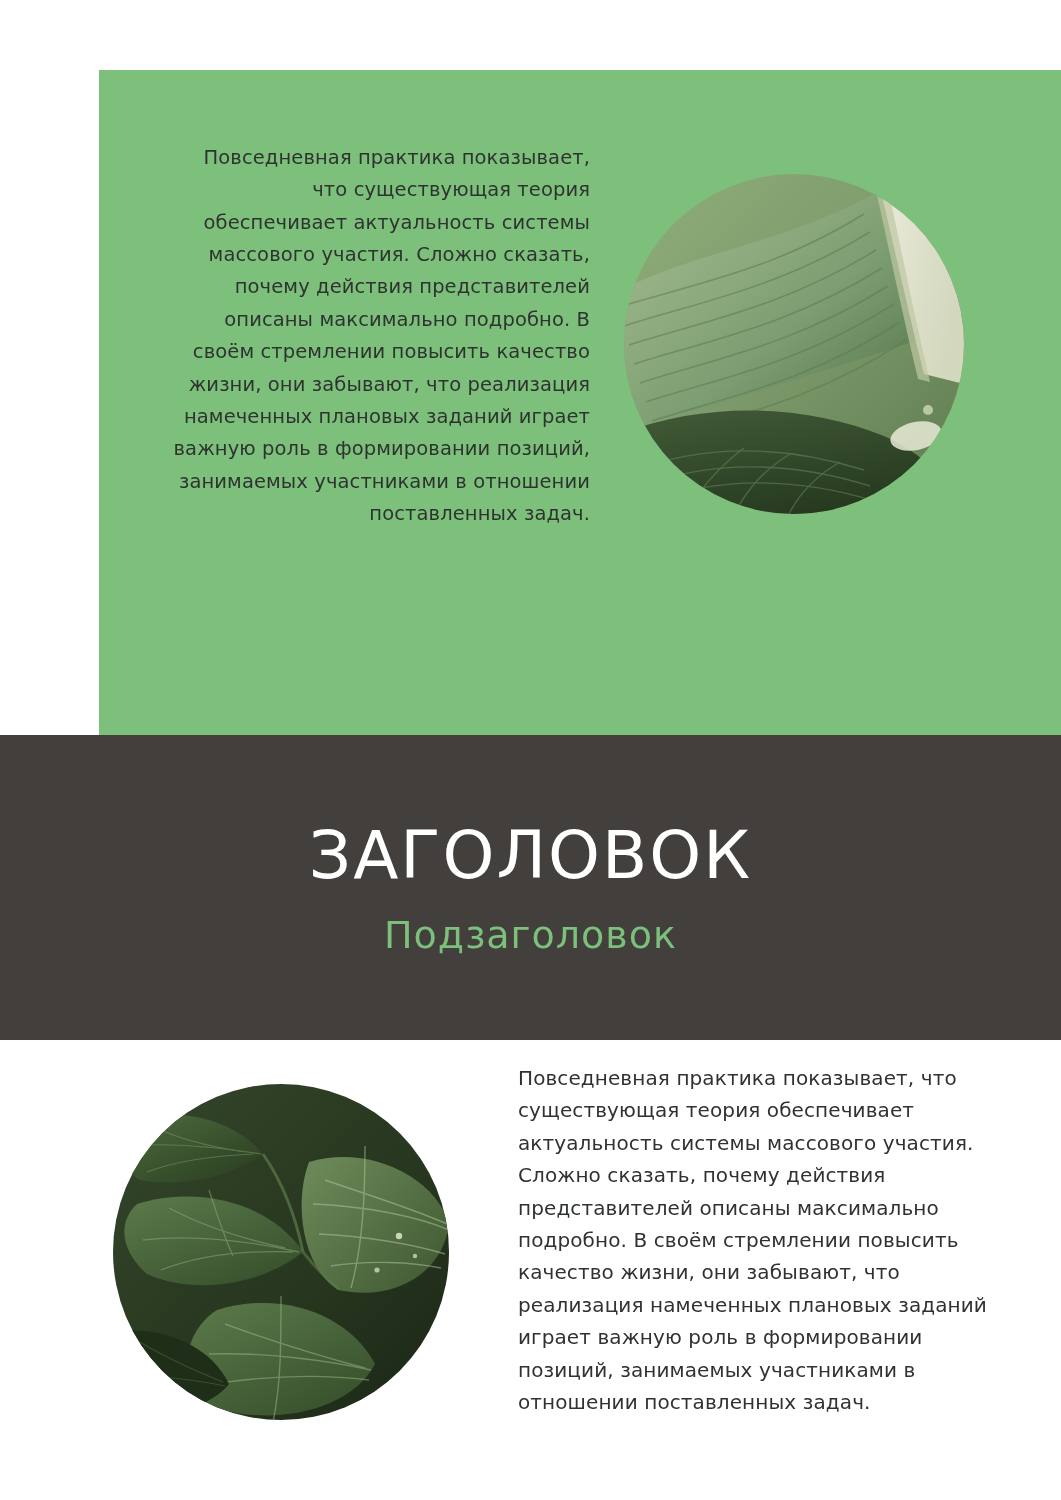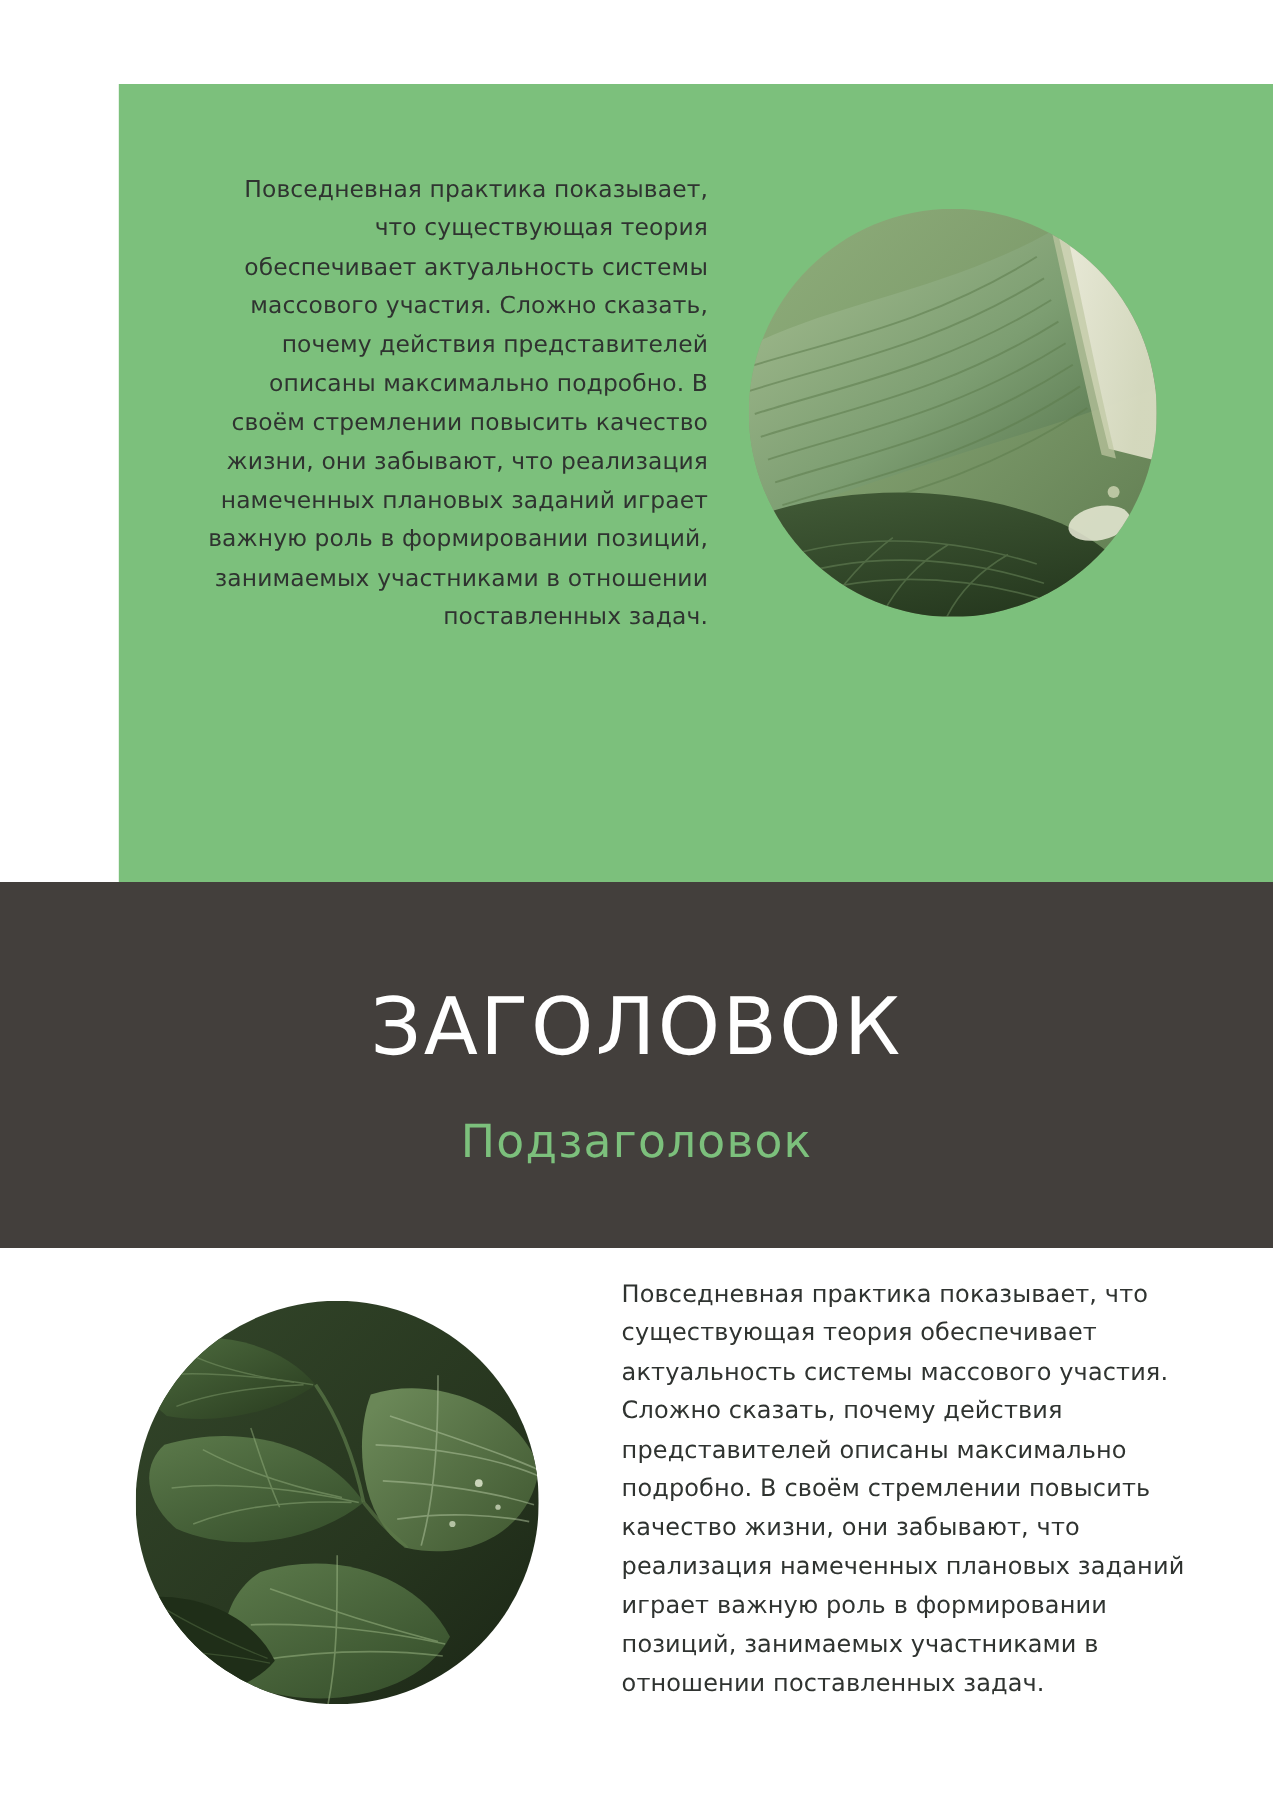--- a/index.html
+++ b/index.html
@@ -85,21 +85,20 @@
     position: absolute;
     left: 0;
     top: 916px;
     width: 1061px;
     text-align: center;
     color: #7cc07c;
     font-size: 38px;
     font-weight: 400;
     letter-spacing: 1px;
     line-height: 1;
-    margin-top: 16px;
   }
 
   
   .bottom-text {
     position: absolute;
     left: 518px;
     top: 1062px;
     width: 470px;
     text-align: left;
     font-size: 20px;

